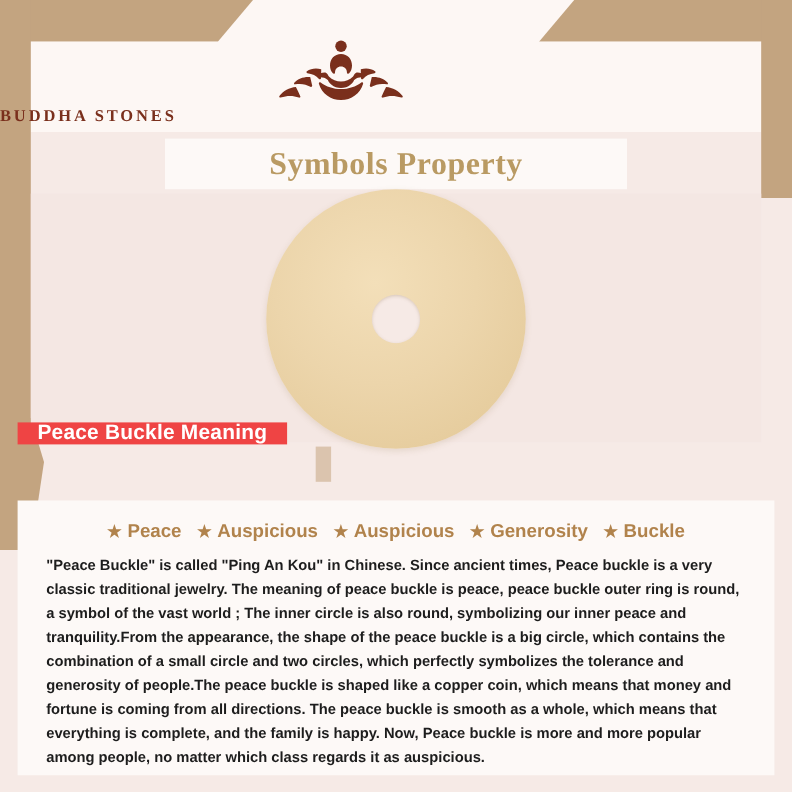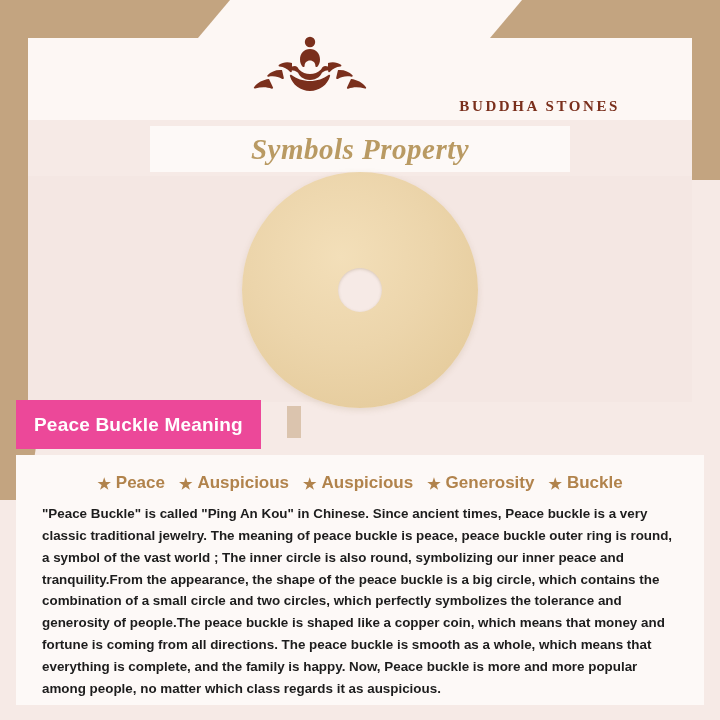--- a/index.html
+++ b/index.html
@@ -99,21 +99,21 @@
     background: #c3a480;
     clip-path: polygon(0 0, 28px 0, 40px 40px, 28px 120px, 0 120px);
   }
 
   
   .logo-wrap {
     position: absolute;
     left: 0;
     top: 22px;
     width: 620px;
-    text-align: right;
+    text-align: left;
   }
   .logo-mark {
     width: 170px;
     height: 72px;
     margin: 0 auto;
   }
   .logo-text {
     margin-top: 4px;
     font-size: 15px;
     letter-spacing: 2.6px;
@@ -126,21 +126,20 @@
   .title-banner {
     position: absolute;
     left: 150px;
     top: 126px;
     width: 420px;
     height: 46px;
     background: #fdf9f7;
     display: flex;
     align-items: center;
     justify-content: center;
-    font-style: italic;
   }
   .title-banner span {
     font-family: "Liberation Serif", serif;
     font-size: 29px;
     font-weight: bold;
     color: #b99a63;
     letter-spacing: 0.5px;
   }
 
   
@@ -174,23 +173,23 @@
     margin-top: -22px;
     border-radius: 50%;
     background: #f6eae6;
     box-shadow: inset 0 1px 3px rgba(150,120,80,0.3);
   }
 
   
   .section-label {
     position: absolute;
     left: 16px;
-    top: 400px;
-    height: 49px;
-    background: #ec4899;
+    top: 384px;
+    height: 20px;
+    background: #ef4444;
     display: flex;
     align-items: center;
     padding: 0 18px 0 18px;
   }
   .section-label span {
     color: #fff;
     font-size: 19px;
     font-weight: bold;
     letter-spacing: 0.2px;
     font-family: "Liberation Sans", sans-serif;

